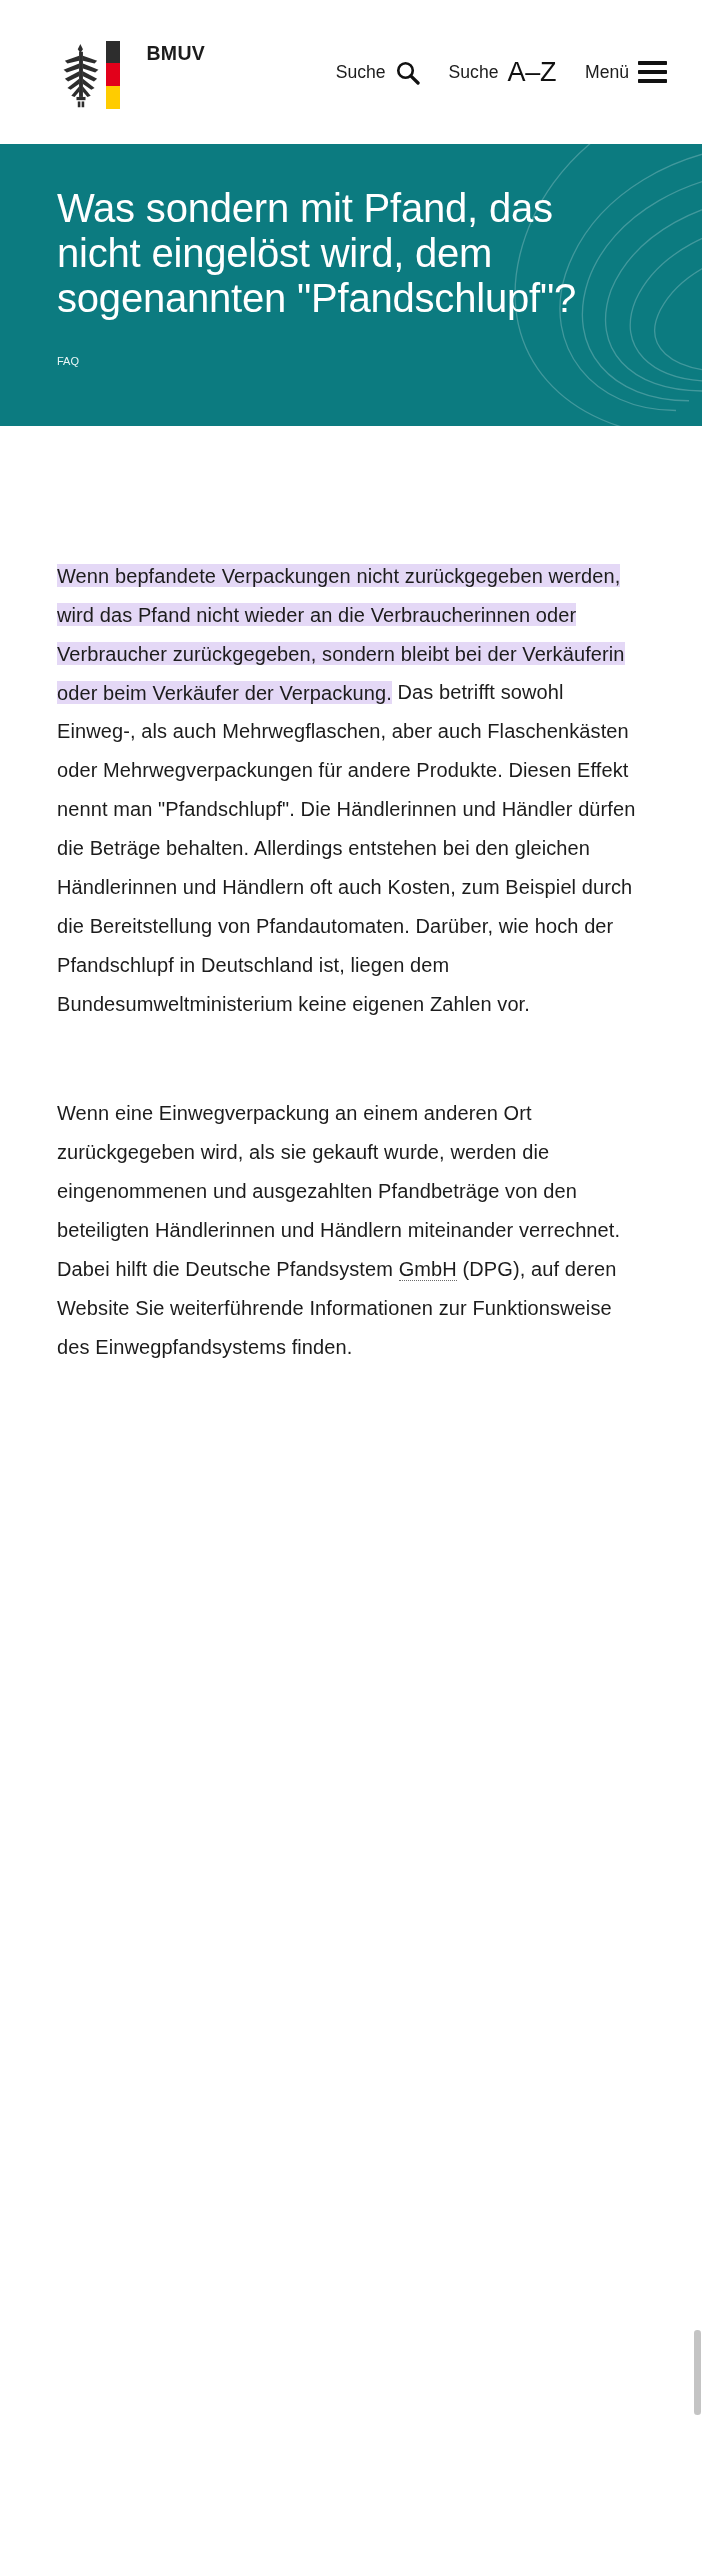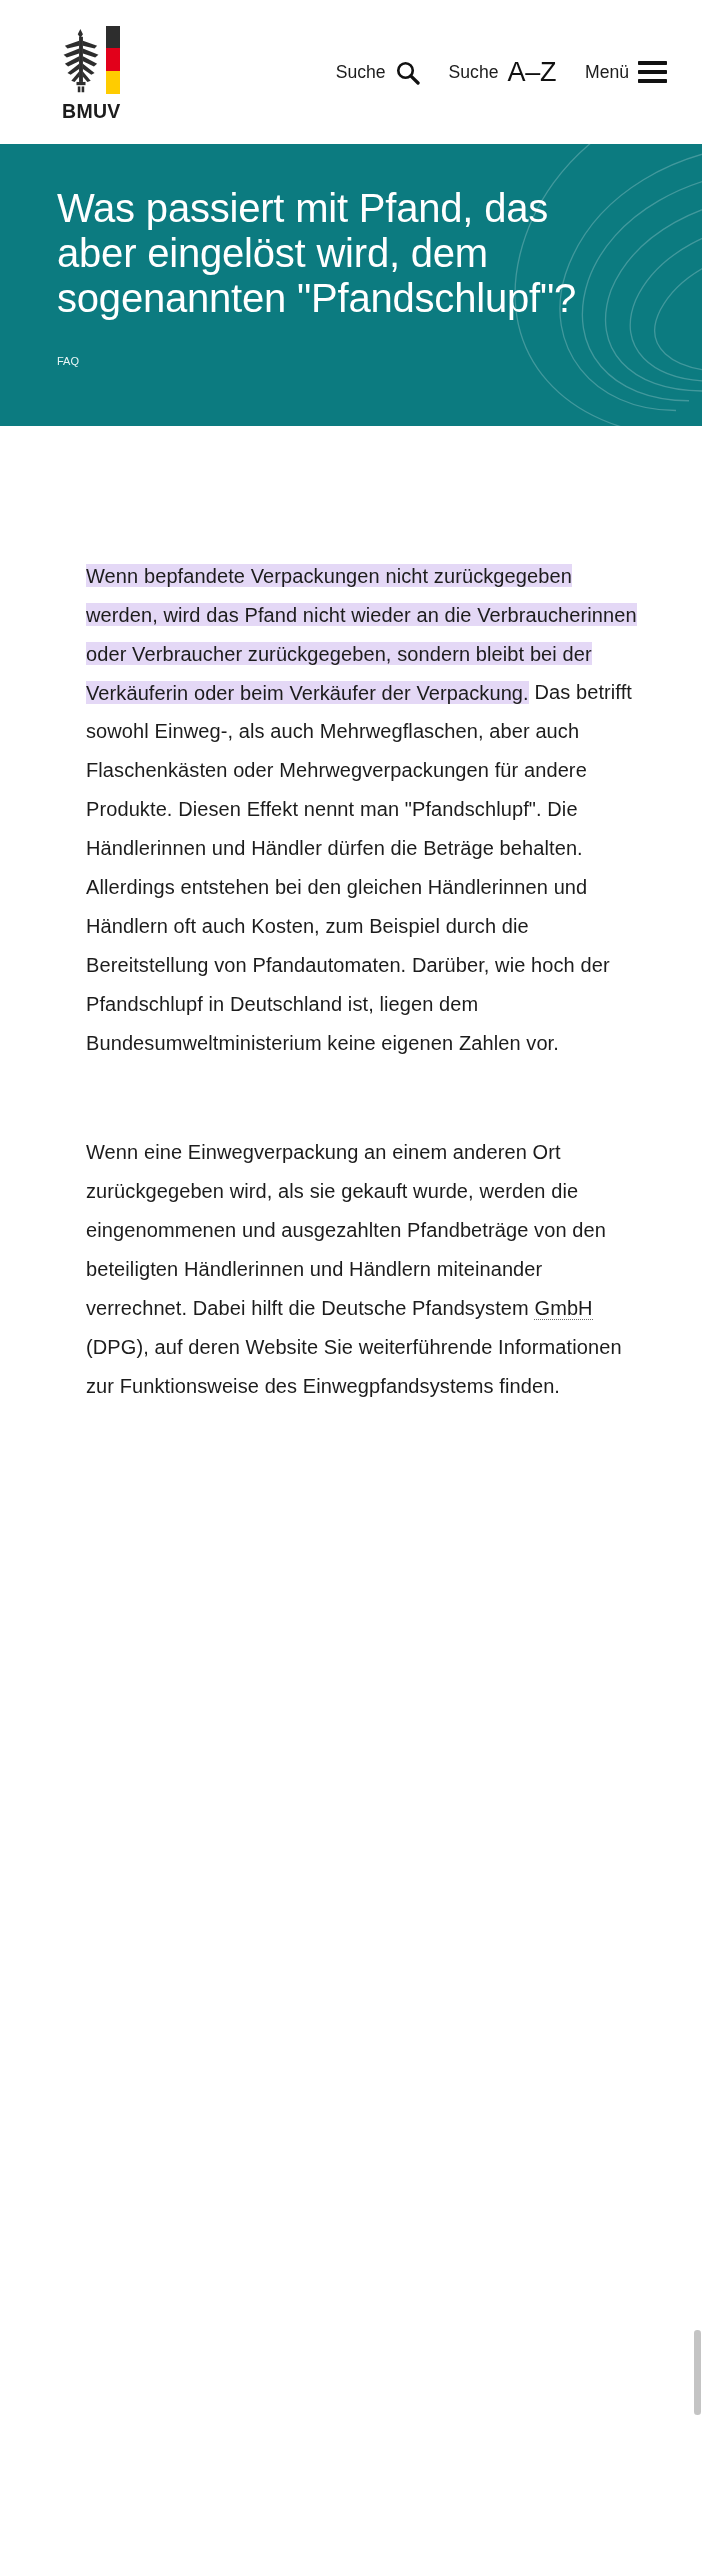--- a/index.html
+++ b/index.html
@@ -20,21 +20,21 @@
   .header {
     height: 144px;
     background: #ffffff;
     display: flex;
     align-items: center;
     padding: 0 31px 0 36px;
     position: relative;
   }
   .logo-wrap {
     display: flex;
-    flex-direction: column;
+    flex-direction: row;
     align-items: flex-start;
     width: 114px;
     flex: 0 0 114px;
     text-align: right;
   }
   .logo-mark {
     display: flex;
     align-items: flex-end;
     height: 73px;
     margin-left: 25px;
@@ -135,21 +135,21 @@
   .hero-kicker {
     margin-top: 35px;
     font-size: 11px;
     color: #eaf6f6;
     position: relative;
     z-index: 2;
   }
 
   
   .article {
-    padding: 130px 57px 26px 86px;
+    padding: 130px 57px 26px 57px;
     max-width: 702px;
   }
   .para {
     font-size: 20px;
     line-height: 1.95;
     color: #1c1c1c;
     margin: 0 0 70px 0;
     letter-spacing: 0.1px;
   }
   .para:last-child { margin-bottom: 0; }
@@ -253,21 +253,21 @@
   <svg class="swirls" viewBox="0 0 760 520" aria-hidden="true">
     <g fill="none" stroke="#ffffff" stroke-width="2">
       <path d="M760 60 C 600 60, 470 140, 430 260 C 395 370, 470 470, 600 470"></path>
       <path d="M760 100 C 620 100, 500 170, 465 270 C 430 375, 500 455, 620 455"></path>
       <path d="M760 140 C 640 140, 535 200, 500 285 C 468 375, 530 440, 640 440"></path>
       <path d="M760 180 C 660 180, 570 230, 538 300 C 508 372, 560 425, 660 425"></path>
       <path d="M760 220 C 680 220, 605 260, 576 315 C 548 370, 590 410, 680 410"></path>
       <path d="M760 -40 C 560 -40, 400 70, 360 230 C 322 385, 430 500, 600 510"></path>
     </g>
   </svg>
-  <h1 class="hero-title">Was passiert mit Pfand, das aber eingelöst wird, dem sogenannten "Pfandschlupf"?</h1>
+  <h1 class="hero-title">Was sondern mit Pfand, das nicht eingelöst wird, dem sogenannten "Pfandschlupf"?</h1>
   <div class="hero-kicker">FAQ</div>
 </div>
 
 <div class="article">
 
   <p class="para">
     <span class="hl">Wenn bepfandete Verpackungen nicht zurückgegeben werden, wird das Pfand nicht wieder an die Verbraucherinnen oder Verbraucher zurückgegeben, sondern bleibt bei der Verkäuferin oder beim Verkäufer der Verpackung.</span><span> Das betrifft sowohl Einweg-, als auch Mehrwegflaschen, aber auch Flaschenkästen oder Mehrwegverpackungen für andere Produkte. Diesen Effekt nennt man "Pfandschlupf". Die Händlerinnen und Händler dürfen die Beträge behalten. Allerdings entstehen bei den gleichen Händlerinnen und Händlern oft auch Kosten, zum Beispiel durch die Bereitstellung von Pfandautomaten. Darüber, wie hoch der Pfandschlupf in Deutschland ist, liegen dem Bundesumweltministerium keine eigenen Zahlen vor.</span>
   </p>
 
   <p class="para">

